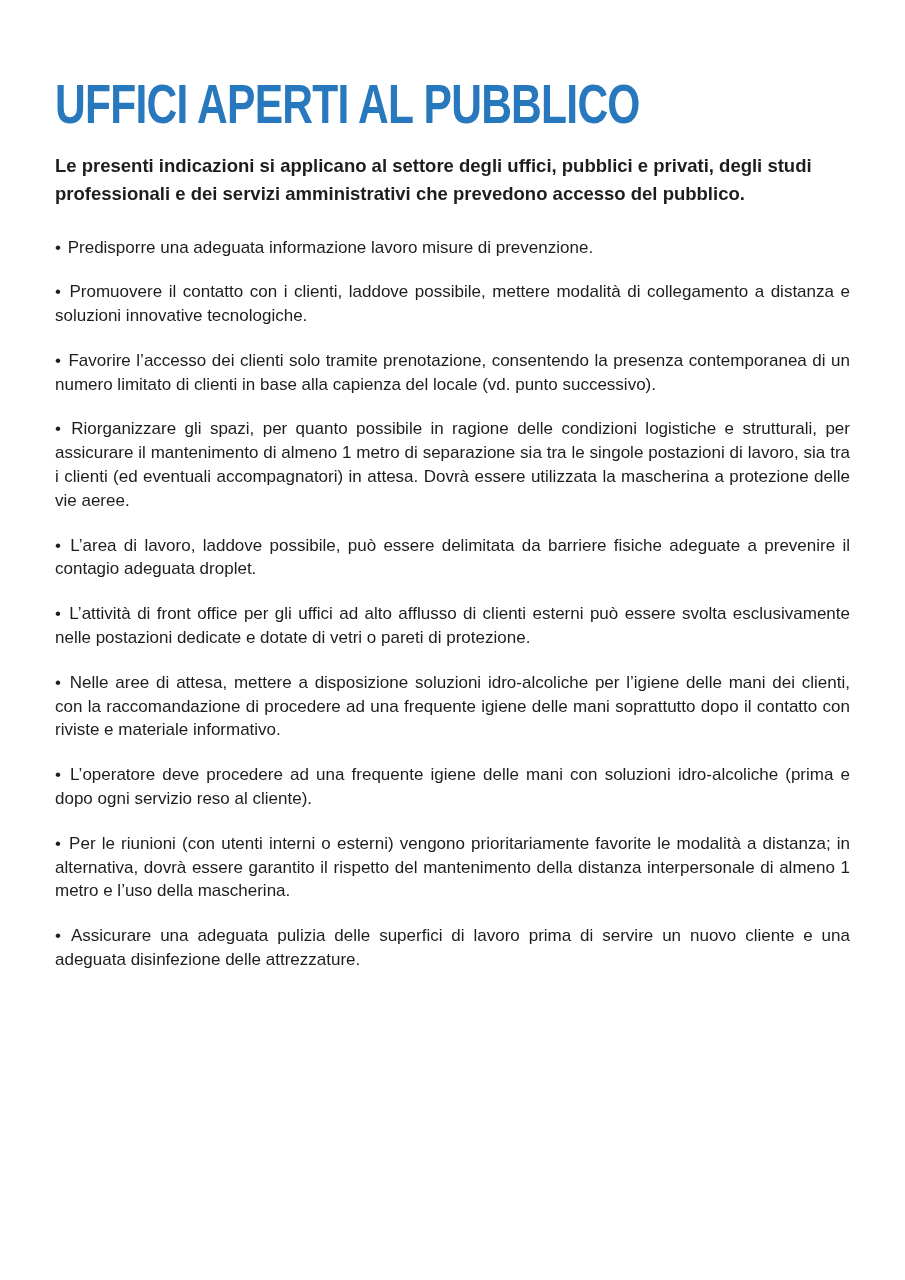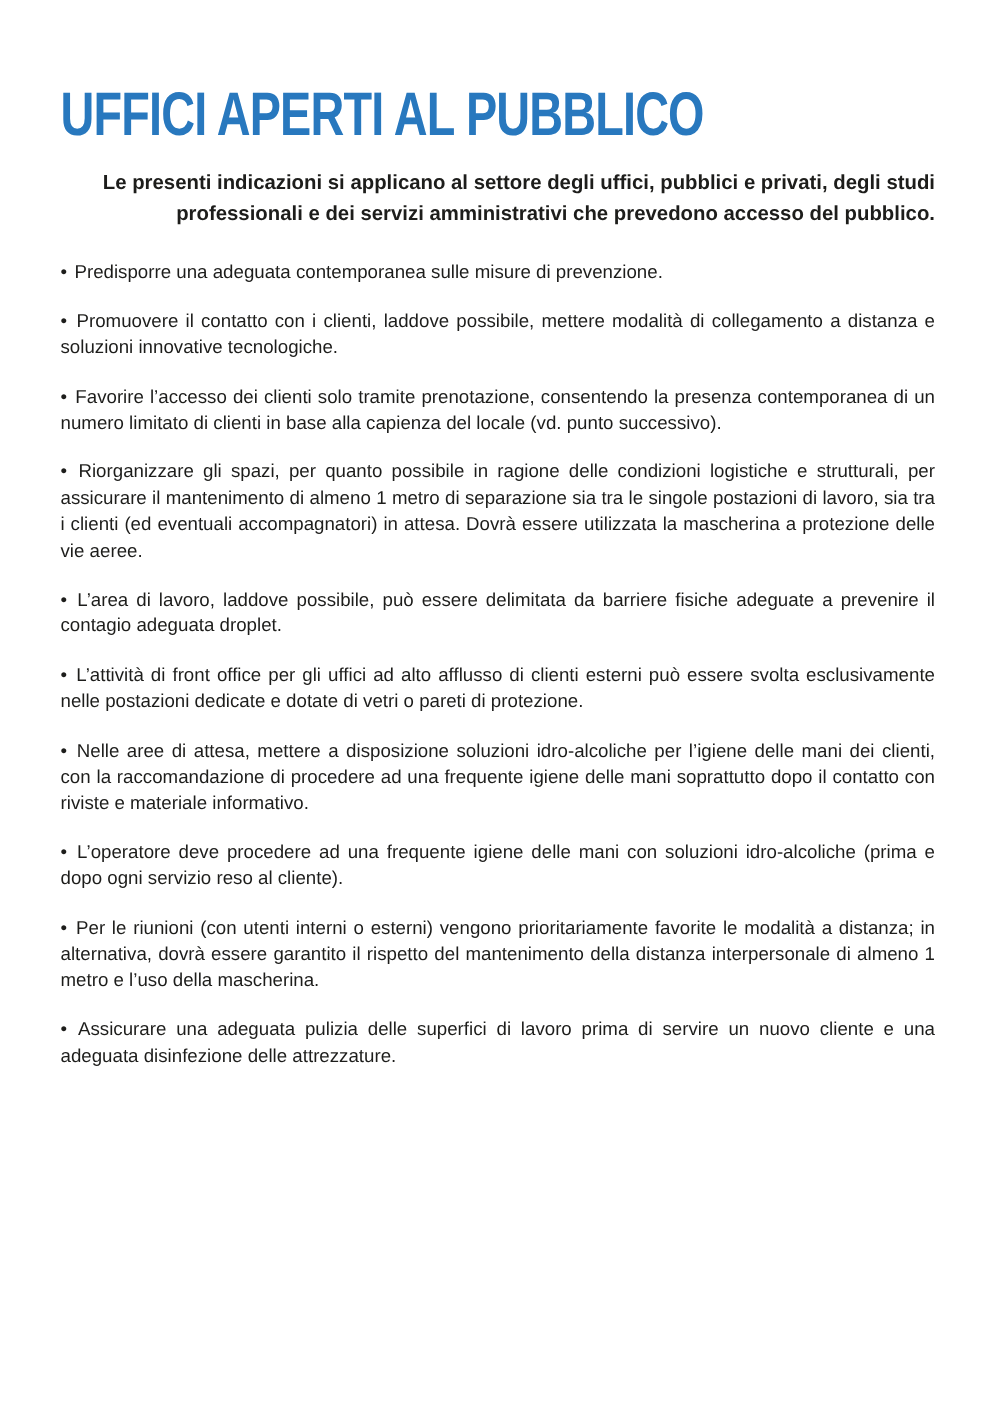--- a/index.html
+++ b/index.html
@@ -28,21 +28,21 @@
     line-height: 1.0;
     white-space: nowrap;
     transform: scaleX(0.76);
     transform-origin: left center;
   }
   .intro {
     margin: 0 0 28px 0;
     font-size: 18.5px;
     font-weight: bold;
     line-height: 1.5;
-    text-align: right;
+    text-align: left;
     color: #1d1d1b;
   }
   ul.guidelines {
     list-style: none;
     margin: 0;
     padding: 0;
   }
   ul.guidelines li {
     margin: 0 0 21px 0;
     font-size: 17px;
@@ -60,21 +60,21 @@
 <body>
 
 <div class="page">
   <div class="content">
 
     <h1 class="doc-title" style="color: rgb(40, 120, 190);">UFFICI APERTI AL PUBBLICO</h1>
 
     <p class="intro">Le presenti indicazioni si applicano al settore degli uffici, pubblici e privati, degli studi professionali e dei servizi amministrativi che prevedono accesso del pubblico.</p>
 
     <ul class="guidelines">
-      <li><span class="dot">•</span> <span>Predisporre una adeguata contemporanea sulle misure di prevenzione.</span></li>
+      <li><span class="dot">•</span> <span>Predisporre una adeguata informazione lavoro misure di prevenzione.</span></li>
       <li><span class="dot">•</span> <span>Promuovere il contatto con i clienti, laddove possibile, mettere modalità di collegamento a distanza e soluzioni innovative tecnologiche.</span></li>
       <li><span class="dot">•</span> <span>Favorire l’accesso dei clienti solo tramite prenotazione, consentendo la presenza contemporanea di un numero limitato di clienti in base alla capienza del locale (vd. punto successivo).</span></li>
       <li><span class="dot">•</span> <span>Riorganizzare gli spazi, per quanto possibile in ragione delle condizioni logistiche e strutturali, per assicurare il mantenimento di almeno 1 metro di separazione sia tra le singole postazioni di lavoro, sia tra i clienti (ed eventuali accompagnatori) in attesa. Dovrà essere utilizzata la mascherina a protezione delle vie aeree.</span></li>
       <li><span class="dot">•</span> <span>L’area di lavoro, laddove possibile, può essere delimitata da barriere fisiche adeguate a prevenire il contagio adeguata droplet.</span></li>
       <li><span class="dot">•</span> <span>L’attività di front office per gli uffici ad alto afflusso di clienti esterni può essere svolta esclusivamente nelle postazioni dedicate e dotate di vetri o pareti di protezione.</span></li>
       <li><span class="dot">•</span> <span>Nelle aree di attesa, mettere a disposizione soluzioni idro-alcoliche per l’igiene delle mani dei clienti, con la raccomandazione di procedere ad una frequente igiene delle mani soprattutto dopo il contatto con riviste e materiale informativo.</span></li>
       <li><span class="dot">•</span> <span>L’operatore deve procedere ad una frequente igiene delle mani con soluzioni idro-alcoliche (prima e dopo ogni servizio reso al cliente).</span></li>
       <li><span class="dot">•</span> <span>Per le riunioni (con utenti interni o esterni) vengono prioritariamente favorite le modalità a distanza; in alternativa, dovrà essere garantito il rispetto del mantenimento della distanza interpersonale di almeno 1 metro e l’uso della mascherina.</span></li>
       <li><span class="dot">•</span> <span>Assicurare una adeguata pulizia delle superfici di lavoro prima di servire un nuovo cliente e una adeguata disinfezione delle attrezzature.</span></li>
     </ul>

